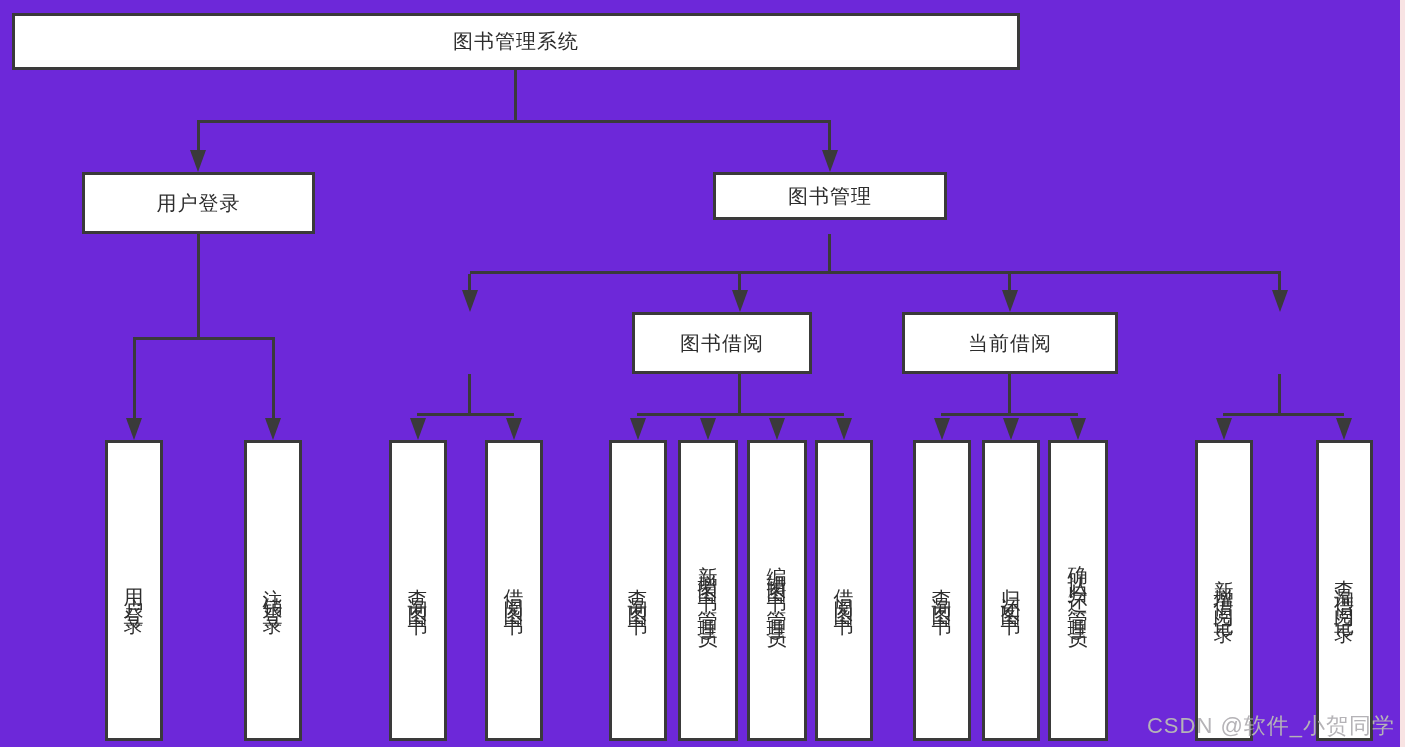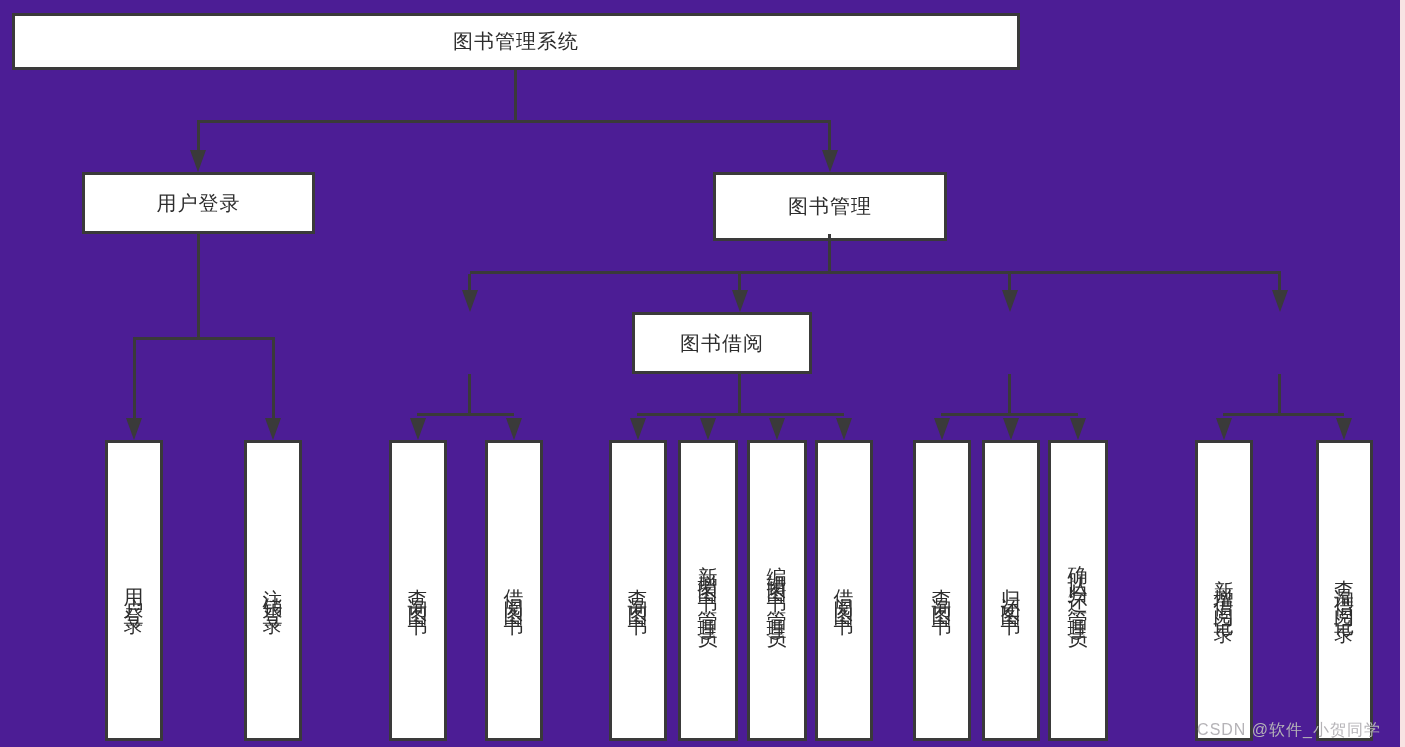--- a/index.html
+++ b/index.html
@@ -1,36 +1,36 @@
 <!DOCTYPE html>
 <html><head>
 <meta charset="utf-8">
 <style>
   html,body{margin:0;padding:0;background:#fff;}
   #stage{
-    position:relative;width:1405px;height:747px;background:#4c1d95;overflow:hidden;
+    position:relative;width:1405px;height:747px;background:#6d28d9;overflow:hidden;
     font-family:"Liberation Sans", sans-serif;color:#2d2d2d;
   }
   .box{
     position:absolute;border:3px solid #3a3a3a;background:#ffffff;
     display:flex;align-items:center;justify-content:center;
     font-size:20px;font-weight:500;letter-spacing:1px;box-sizing:border-box;
   }
   .leaf .vtext{
     writing-mode:vertical-rl;text-orientation:mixed;letter-spacing:9px;line-height:1.0;
   }
   .vline{position:absolute;width:3px;background:#3a3a3a;}
   .hline{position:absolute;height:3px;background:#3a3a3a;}
   .arrow{
     position:absolute;width:0;height:0;
     border-left:8px solid transparent;border-right:8px solid transparent;
     border-top:22px solid #3a3a3a;
   }
   #watermark{
-    position:absolute;right:24px;bottom:6px;font-size:16px;color:#b5b3b7;
+    position:absolute;right:10px;bottom:6px;font-size:22px;color:#b5b3b7;
     letter-spacing:1px;white-space:nowrap;
   }
   #edge-strip{position:absolute;right:0;top:0;width:5px;height:747px;background:#f8e3e3;}
 </style>
 </head>
 <body>
 
 <div id="stage">
 
   <div class="box" style="left:12px;top:13px;width:1008px;height:57px">
@@ -40,21 +40,21 @@
   <div class="vline" style="left:514px;top:70px;height:50px"></div>
   <div class="hline" style="left:197px;top:120px;width:634px"></div>
   <div class="vline" style="left:197px;top:123px;height:29px"></div>
   <div class="vline" style="left:828px;top:123px;height:29px"></div>
   <div class="arrow" style="left:190px;top:150px"></div>
   <div class="arrow" style="left:822px;top:150px"></div>
 
   <div class="box" style="left:82px;top:172px;width:233px;height:62px">
     <span>用户登录</span>
   </div>
-  <div class="box" style="left:713px;top:172px;width:234px;height:69px">
+  <div class="box" style="left:713px;top:172px;width:234px;height:48px">
     <span>图书管理</span>
   </div>
 
   <div class="vline" style="left:197px;top:234px;height:103px"></div>
   <div class="hline" style="left:133px;top:337px;width:142px"></div>
   <div class="vline" style="left:133px;top:340px;height:78px"></div>
   <div class="vline" style="left:272px;top:340px;height:78px"></div>
   <div class="arrow" style="left:126px;top:418px"></div>
   <div class="arrow" style="left:265px;top:418px"></div>
 
@@ -64,20 +64,23 @@
   <div class="vline" style="left:738px;top:274px;height:16px"></div>
   <div class="vline" style="left:1008px;top:274px;height:16px"></div>
   <div class="vline" style="left:1278px;top:274px;height:16px"></div>
   <div class="arrow" style="left:462px;top:290px"></div>
   <div class="arrow" style="left:732px;top:290px"></div>
   <div class="arrow" style="left:1002px;top:290px"></div>
   <div class="arrow" style="left:1272px;top:290px"></div>
 
   <div class="box" style="left:632px;top:312px;width:180px;height:62px">
     <span>图书借阅</span>
+  </div>
+  <div class="box" style="left:902px;top:312px;width:216px;height:62px">
+    <span>当前借阅</span>
   </div>
 
   <div class="vline" style="left:468px;top:374px;height:39px"></div>
   <div class="vline" style="left:738px;top:374px;height:39px"></div>
   <div class="vline" style="left:1008px;top:374px;height:39px"></div>
   <div class="vline" style="left:1278px;top:374px;height:39px"></div>
 
   <div class="hline" style="left:417px;top:413px;width:97px"></div>
   <div class="hline" style="left:637px;top:413px;width:207px"></div>
   <div class="hline" style="left:941px;top:413px;width:137px"></div>

